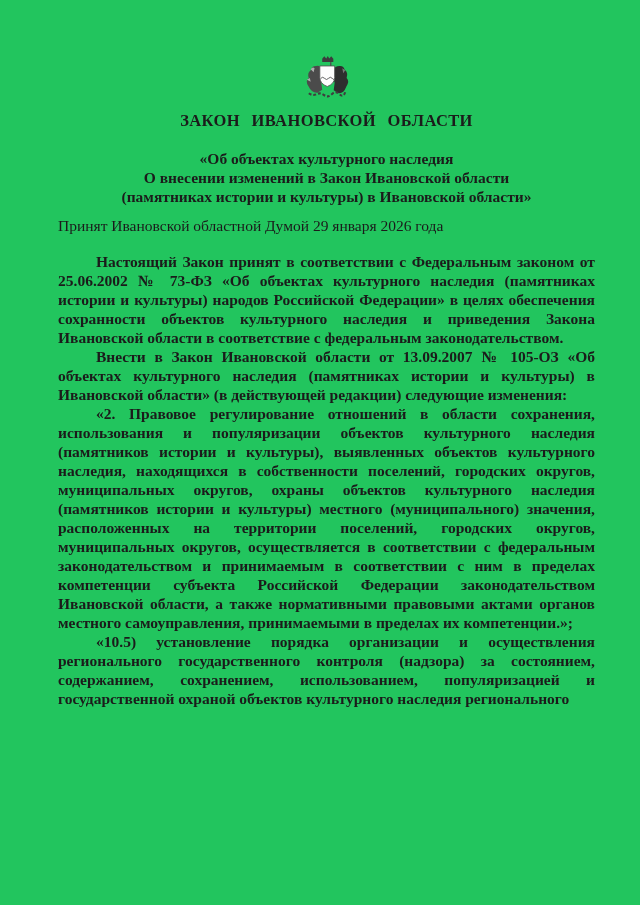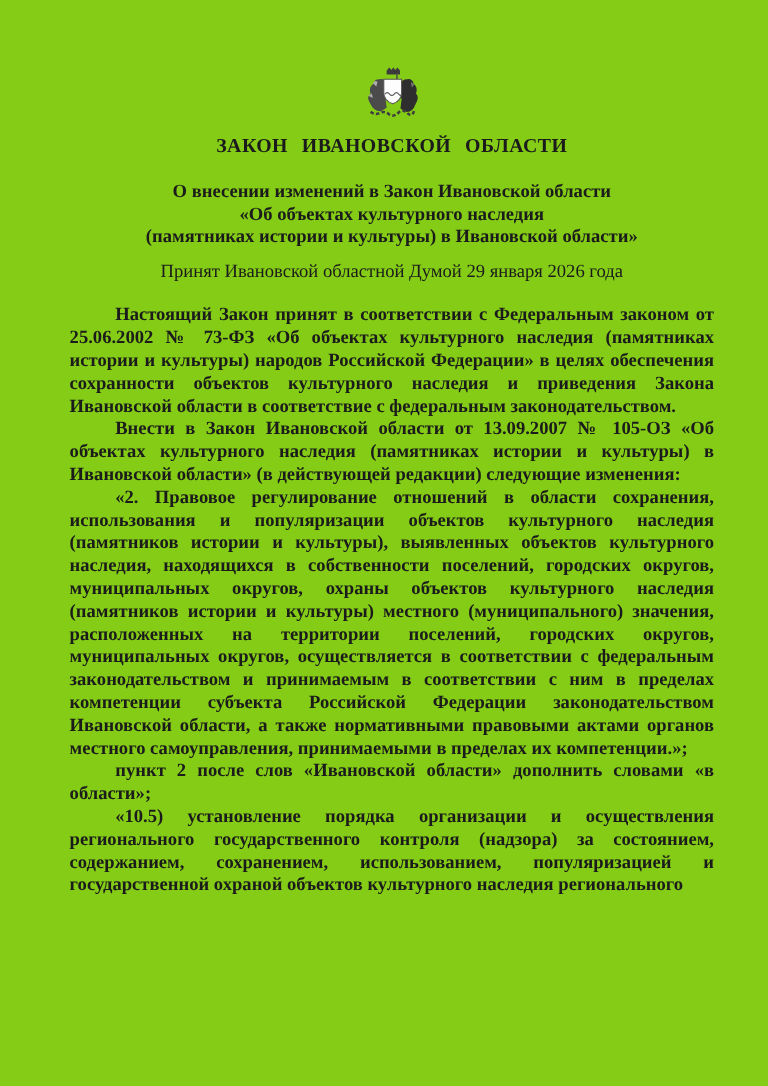--- a/index.html
+++ b/index.html
@@ -4,21 +4,21 @@
 <style>
   html, body {
     margin: 0;
     padding: 0;
     background: #ffffff;
   }
   .page {
     position: relative;
     width: 640px;
     height: 905px;
-    background: #84cc16;
+    background: #22c55e;
     overflow: hidden;
     font-family: "Liberation Serif", "DejaVu Serif", serif;
     color: #1b1b1b;
     box-sizing: border-box;
   }
   .content {
     margin-left: 58px;
     margin-right: 45px; 
   }
   .emblem-wrap {
@@ -45,21 +45,21 @@
   }
   .law-subject p {
     margin: 0;
     text-align: center;
     font-size: 15.5px;
     line-height: 19px;
     font-weight: bold;
   }
   p.adoption {
     margin: 0 0 17px 0;
-    text-align: center;
+    text-align: left;
     font-size: 15.5px;
     line-height: 19px;
     font-weight: normal;
   }
   p.body-par {
     margin: 0;
     text-align: justify;
     text-justify: inter-word;
     text-indent: 38px;
     font-size: 15.5px;
@@ -99,29 +99,28 @@
 
       <path d="M11 41 q4 3 8 1 t8 1 t8 -1 t8 0 t6 -2" fill="none" stroke="#3e3e3e" stroke-width="2.2" stroke-dasharray="3 2"></path>
     </svg>
   </div>
 
   <div class="content">
 
     <h1 class="law-title">ЗАКОН ИВАНОВСКОЙ ОБЛАСТИ</h1>
 
     <div class="law-subject">
+      <p>«Об объектах культурного наследия</p>
       <p>О внесении изменений в Закон Ивановской области</p>
-      <p>«Об объектах культурного наследия</p>
       <p>(памятниках истории и культуры) в Ивановской области»</p>
     </div>
 
     <p class="adoption">Принят Ивановской областной Думой 29 января 2026 года</p>
 
     <p class="body-par">Настоящий Закон принят в соответствии с Федеральным законом от 25.06.2002 № 73-ФЗ «Об объектах культурного наследия (памятниках истории и культуры) народов Российской Федерации» в целях обеспечения сохранности объектов культурного наследия и приведения Закона Ивановской области в соответствие с федеральным законодательством.</p>
 
 
     <p class="body-par">Внести в Закон Ивановской области от 13.09.2007 № 105-ОЗ «Об объектах культурного наследия (памятниках истории и культуры) в Ивановской области» (в действующей редакции) следующие изменения:</p>
     <p class="body-par">«2. Правовое регулирование отношений в области сохранения, использования и популяризации объектов культурного наследия (памятников истории и культуры), выявленных объектов культурного наследия, находящихся в собственности поселений, городских округов, муниципальных округов, охраны объектов культурного наследия (памятников истории и культуры) местного (муниципального) значения, расположенных на территории поселений, городских округов, муниципальных округов, осуществляется в соответствии с федеральным законодательством и принимаемым в соответствии с ним в пределах компетенции субъекта Российской Федерации законодательством Ивановской области, а также нормативными правовыми актами органов местного самоуправления, принимаемыми в пределах их компетенции.»;</p>
-    <p class="body-par">пункт 2 после слов «Ивановской области» дополнить словами «в области»;</p>
     <p class="body-par">«10.5) установление порядка организации и осуществления регионального государственного контроля (надзора) за состоянием, содержанием, сохранением, использованием, популяризацией и государственной охраной объектов культурного наследия регионального</p>
 
   </div>
 </div>
 
 </body></html>

